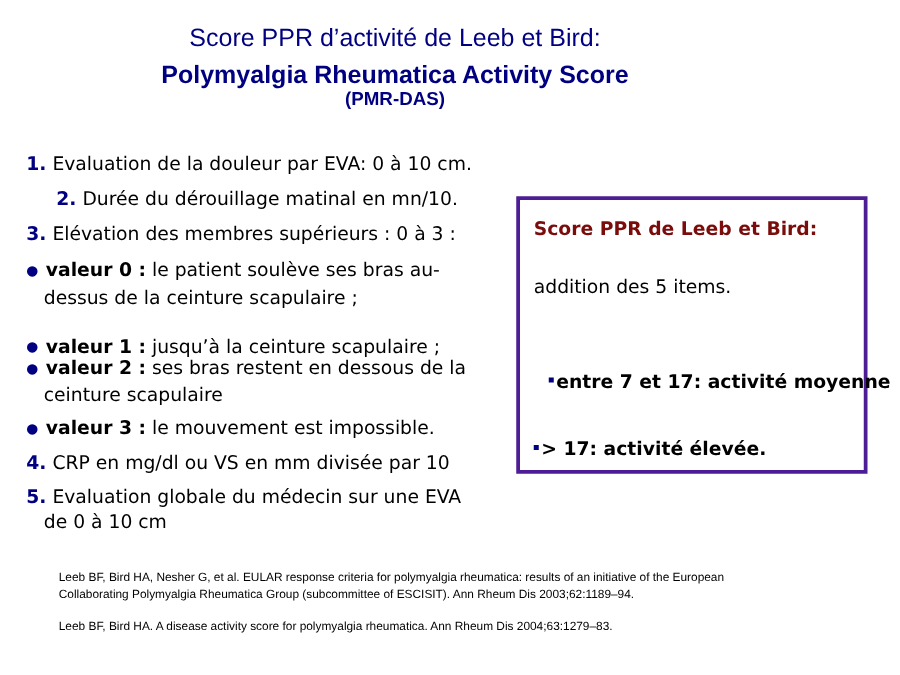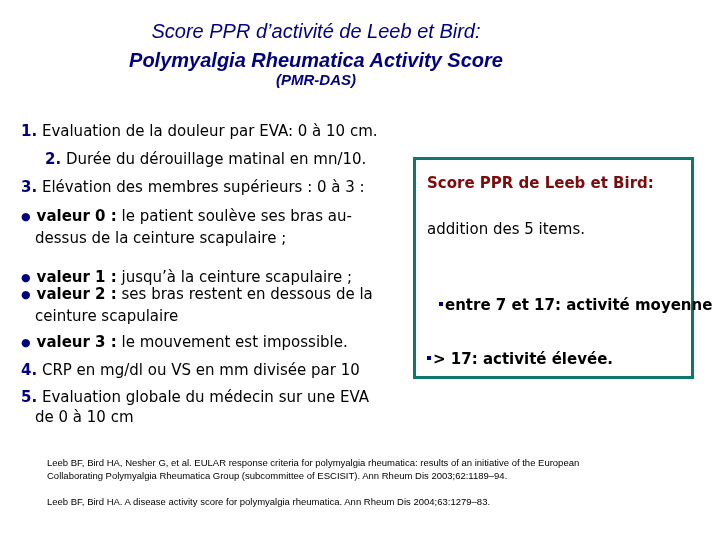--- a/index.html
+++ b/index.html
@@ -1,27 +1,27 @@
 <!DOCTYPE html>
 <html><head>
 <meta charset="utf-8">
 <style>
   html, body { margin:0; padding:0; background:#ffffff; }
   body { width:720px; height:540px; position:relative; overflow:hidden; font-family:"DejaVu Sans", sans-serif; }
-  .title { position:absolute; left:0; width:632px; text-align:center; color:#000080; font-family:"Liberation Sans", sans-serif;font-style:italic; }
+  .title { position:absolute; left:0; width:632px; text-align:center; color:#000080; font-family:"Liberation Sans", sans-serif; }
   .t1 { top:20px; font-size:20px; }
   .t2 { top:49px; font-size:20px; font-weight:bold; }
   .t3 { top:71px; font-size:15px; font-weight:bold; }
   .line { position:absolute; left:21px; font-size:15px; color:#000; white-space:nowrap; line-height:20px; }
   .num { color:#000080; font-weight:bold; }
   .bullet { position:absolute; left:21px; font-size:15px; color:#000; line-height:20px; width:360px; }
   .bullet .dot { color:#000080; font-size:11px; margin-right:6px; position:relative; top:-1px; }
   .bullet .b { font-weight:bold; }
   .indent { padding-left:14px; }
-  .box { position:absolute; left:413px; top:157px; width:275px; height:216px; border:3px solid #0f766e; }
+  .box { position:absolute; left:413px; top:157px; width:275px; height:216px; border:3px solid #4c1d95; }
   .box-title { position:absolute; left:11px; top:14px; font-size:15px; font-weight:bold; color:#7a0c0c; white-space:nowrap; }
   .box-line { position:absolute; left:11px; font-size:15px; color:#000; white-space:nowrap;text-align:center; }
   .box-bullet { position:absolute; left:11px; font-size:15px; color:#000; font-weight:bold; white-space:nowrap; }
   .sq { display:inline-block; width:4px; height:4px; background:#000080; margin-right:2px; position:relative; top:-4px; }
   .refs { position:absolute; left:47px; font-family:"Liberation Sans", sans-serif; font-size:9.5px; color:#000; line-height:13px; width:640px; }
 </style>
 </head>
 <body>
 
 <div class="title t1">Score PPR d’activité de Leeb et Bird:</div>

